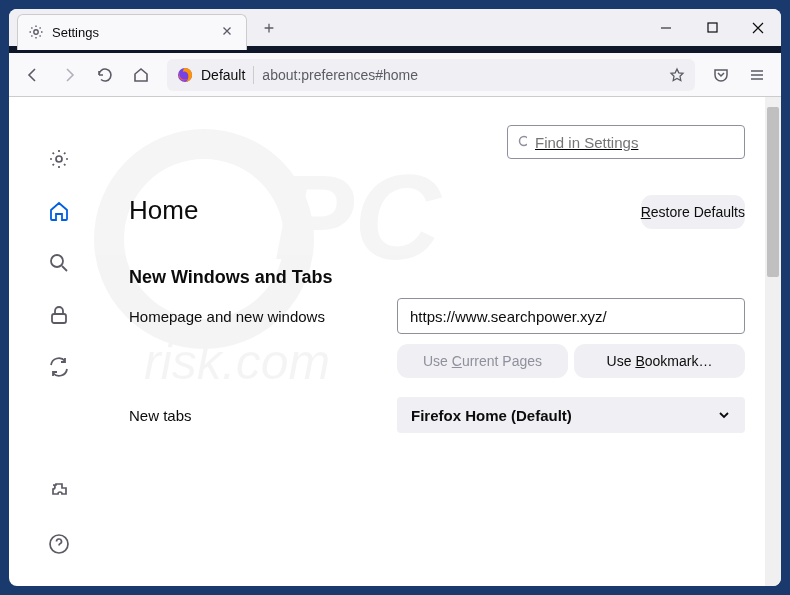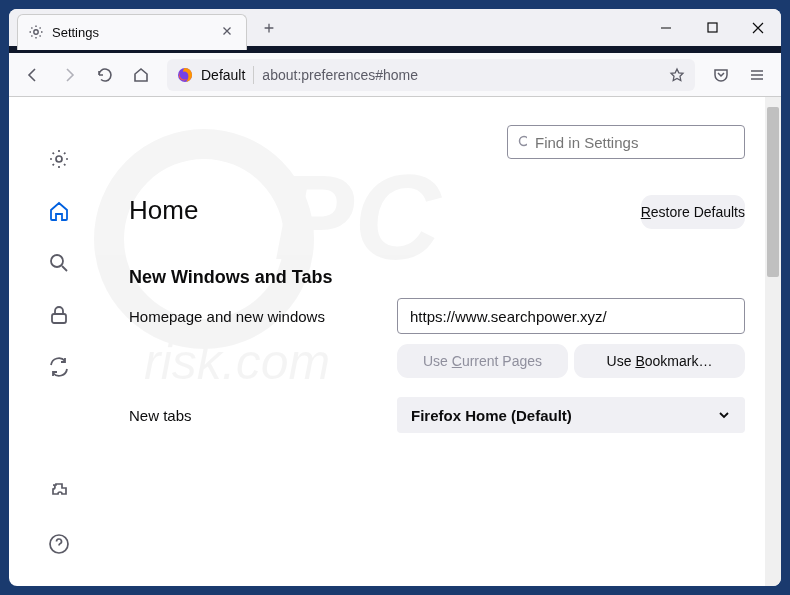--- a/index.html
+++ b/index.html
@@ -36,21 +36,21 @@
   .scrollbar { position: absolute; right: 0; top: 0; width: 16px; height: 100%; background: #f0f0f0; }
   .scroll-thumb { position: absolute; right: 2px; top: 10px; width: 12px; height: 170px; background: #c0c0c0; border-radius: 2px; }
   
   .sidebar { width: 100px; display: flex; flex-direction: column; align-items: center; padding-top: 50px; gap: 28px; }
   .side-icon { width: 24px; height: 24px; color: #5b5b66; display: flex; align-items: center; justify-content: center; }
   .side-icon.active { color: #0060df; }
   .side-bottom { margin-top: auto; margin-bottom: 30px; display: flex; flex-direction: column; gap: 28px; align-items: center; }
 
   .main { flex: 1; padding: 28px 36px 0 20px; position: relative; z-index: 1; }
   .search-row { display: flex; justify-content: flex-end; margin-bottom: 36px; }
-  .search-box { width: 238px; height: 34px; border: 1px solid #8f8f9d; border-radius: 4px; display: flex; align-items: center; padding: 0 10px; gap: 8px; }
+  .search-box { width: 238px; height: 34px; border: 1px solid #8f8f9d; border-radius: 4px; display: flex; align-items: center; padding: 0 10px; gap: 8px; text-decoration: underline; }
   .search-box input { border: none; outline: none; font-size: 15px; flex: 1; background: transparent; }
   
   .heading-row { display: flex; align-items: flex-start; justify-content: space-between; margin-bottom: 38px; }
   h1 { font-size: 26px; font-weight: 400; color: #0c0c0d; }
   .btn { background: #f0f0f4; border: none; border-radius: 11px; padding: 9px 0; font-size: 14px; color: #0c0c0d; }
   .btn .u { text-decoration: underline; }
   
   h2 { font-size: 18px; font-weight: 600; color: #0c0c0d; margin-bottom: 10px; }
   .desc { font-size: 15px; color: #0c0c0d; margin-bottom: 34px; line-height: 1.4; }
   

